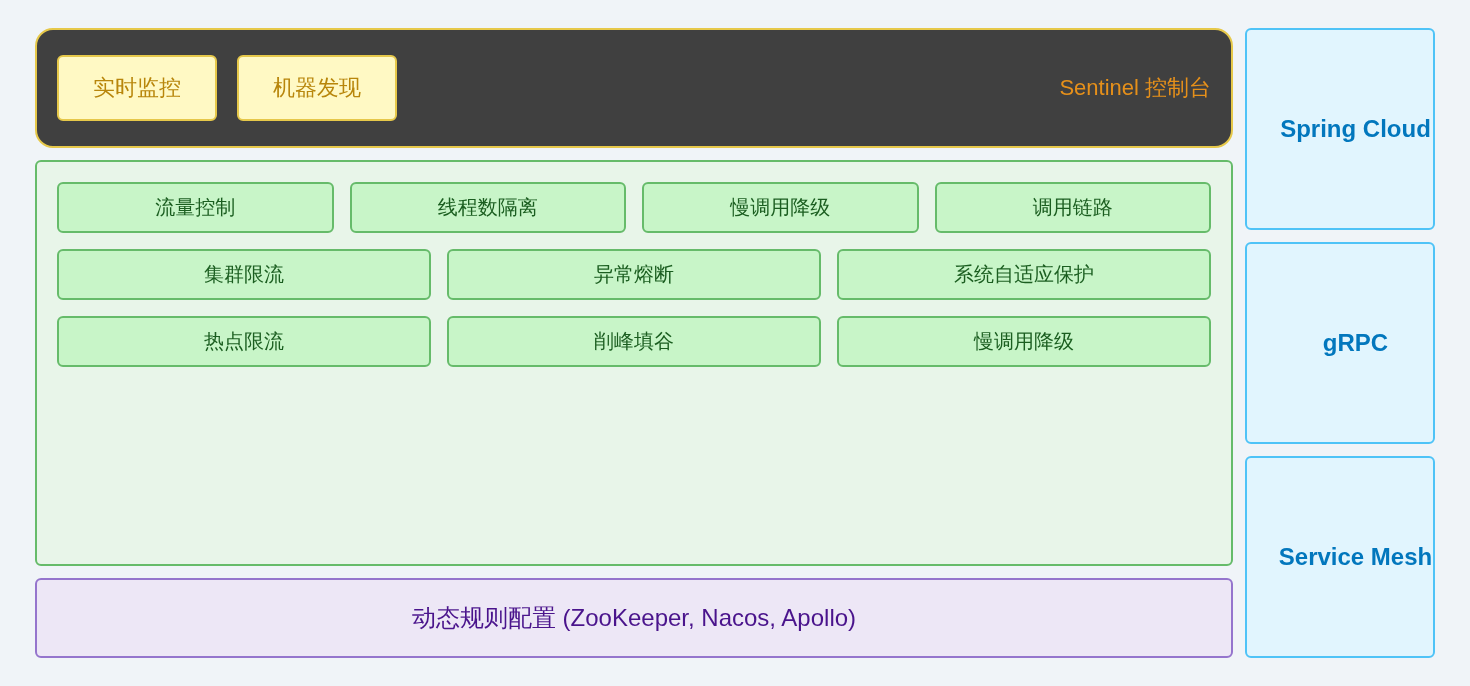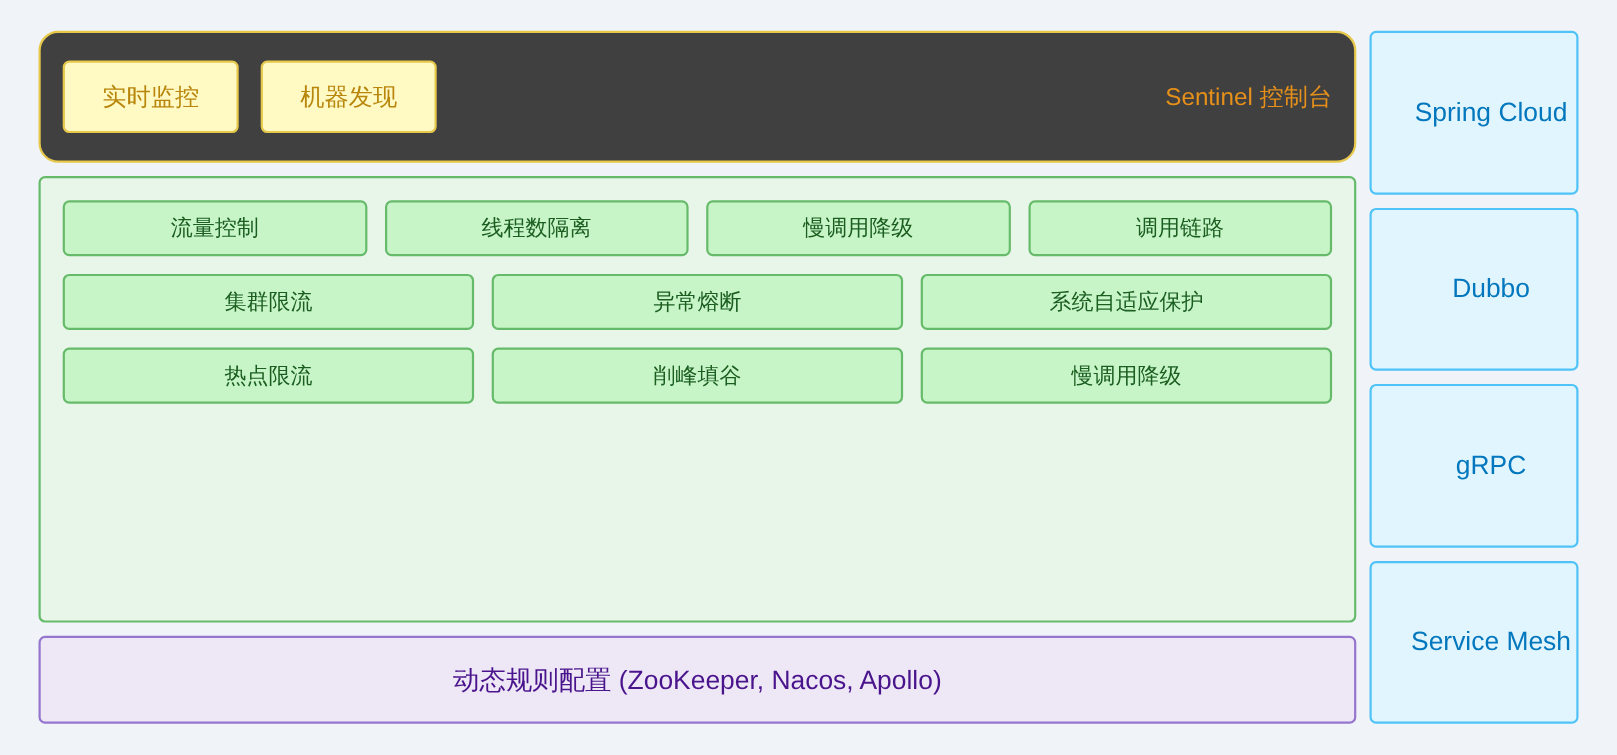--- a/index.html
+++ b/index.html
@@ -117,21 +117,21 @@
     .right-box {
       flex: 1;
       background: #e1f5fe;
       border: 2px solid #4fc3f7;
       border-radius: 6px;
       display: flex;
       align-items: center;
       justify-content: center;
       font-size: 24px;
       color: #0277bd;
-      font-weight: 400;
+      font-weight: 700;
       text-align: center;
       line-height: 1.3;
       padding-left: 31px;
     }
   </style>
 </head>
 <body>
 
 <div class="main-container">
   <div class="left-panel">
@@ -168,17 +168,16 @@
     </div>
 
     <div class="dynamic-section">
       <div class="dynamic-label">动态规则配置 (ZooKeeper, Nacos, Apollo)</div>
     </div>
 
   </div>
 
   <div class="right-panel">
     <div class="right-box">Spring Cloud</div>
-    <div class="right-box">Dubbo</div>
     <div class="right-box">gRPC</div>
     <div class="right-box">Service Mesh</div>
   </div>
 </div>
 
 </body></html>

